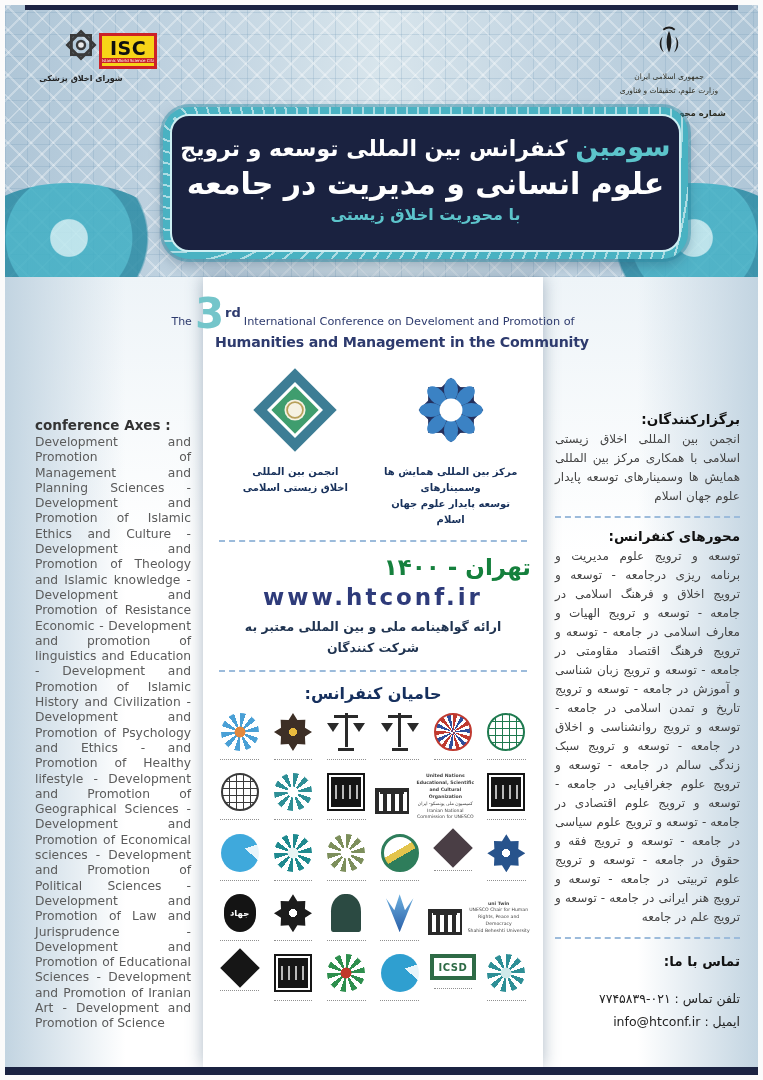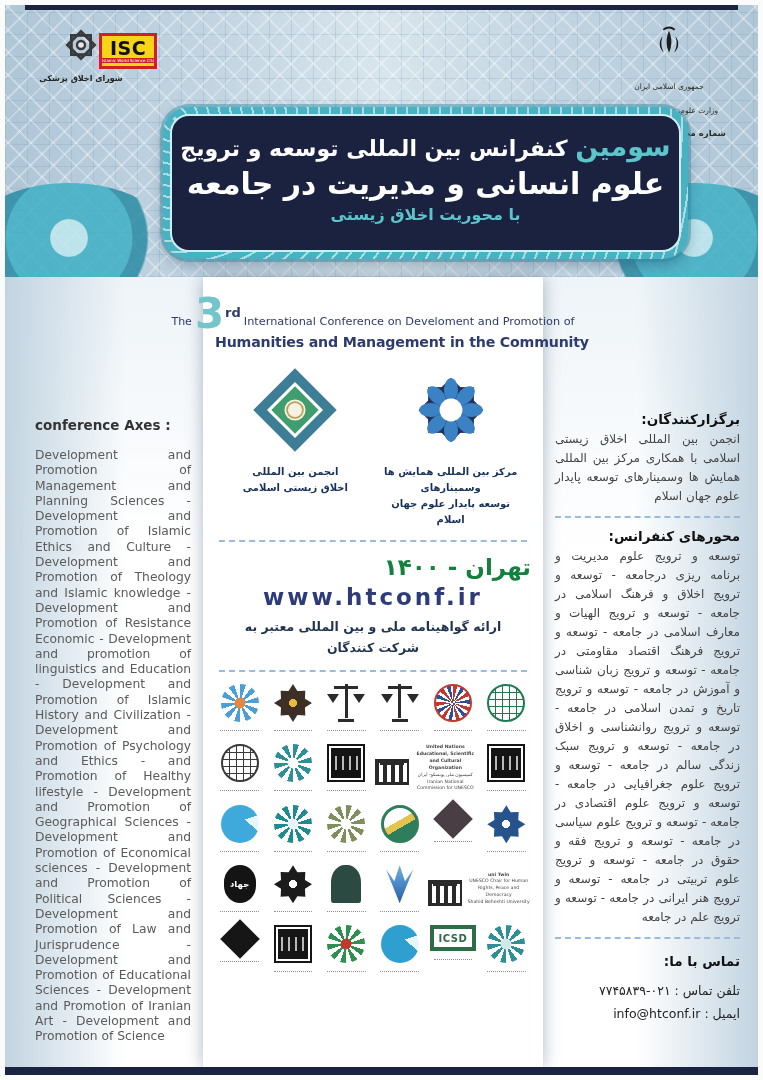--- a/index.html
+++ b/index.html
@@ -24,40 +24,40 @@
     background:radial-gradient(circle,#bfe8ee 0 16%,#3fafc4 17% 55%,#2a8ba4 56% 68%,transparent 70%);}
   
   .uni-block{position:absolute;left:16px;top:20px;width:120px;text-align:center;color:#222;}
   .uni-emblem{margin:0 auto;}
   .uni-cap{font-size:8px;line-height:1.5;margin-top:4px;white-space:pre-line;font-weight:bold;}
   .isc{position:absolute;left:94px;top:28px;width:58px;height:36px;background:#f7d417;
     border:3px solid #cc2127;display:flex;flex-direction:column;align-items:center;justify-content:center;}
   .isc-label{font-weight:800;font-size:19px;line-height:1;color:#101010;letter-spacing:.5px;}
   .isc-strip{font-size:4px;color:#fff;background:#cc2127;width:100%;text-align:center;line-height:1.3;white-space:nowrap;overflow:hidden;}
   .gov-block{position:absolute;right:24px;top:20px;width:130px;text-align:center;color:#2b2b20;}
-  .gov-lines{font-size:7.5px;line-height:1.6;margin-top:12px;}
+  .gov-lines{font-size:7.5px;line-height:1.6;margin-top:2px;}
   .gov-license{font-size:8.5px;font-weight:bold;margin-top:11px;}
   
   .banner-wrap{position:absolute;left:158px;right:70px;top:102px;height:152px;border-radius:26px;
     padding:7px;background:#49b2c2;
     background-image:repeating-radial-gradient(circle at 12px 12px, rgba(255,255,255,.55) 0 2px, transparent 2px 11px);
     box-shadow:0 0 0 3px rgba(42,139,164,.45),0 6px 14px rgba(30,60,90,.35);}
   .banner{width:100%;height:100%;background:#1a2240;border:2px solid #cdeff3;border-radius:19px;
     direction:rtl;text-align:center;color:#fff;padding-top:14px;}
   .b-line1{font-size:22px;font-weight:bold;line-height:1.25;}
   .b-accent{color:#5cc4cb;font-size:27px;font-weight:800;}
   .b-line2{font-size:30px;font-weight:800;line-height:1.3;}
   .b-line3{color:#5cc4cb;font-size:16px;font-weight:bold;margin-top:2px;}
   
   .main{position:absolute;top:272px;left:0;right:0;bottom:8px;display:flex;
     background:
      linear-gradient(90deg,#c2d4e1,rgba(255,255,255,0) 16%,rgba(255,255,255,0) 84%,#c2d4e1),
      linear-gradient(#eef4f8,#ffffff 35%);}
   .col-left{width:198px;padding:140px 12px 0 30px;color:#5b5b5b;}
-  .axes-h{font-weight:bold;color:#333;font-size:13.5px;margin-bottom:15px;}
+  .axes-h{font-weight:bold;color:#333;font-size:13.5px;margin-bottom:2px;}
   .axes-b{font-size:12.3px;line-height:15.3px;text-align:justify;}
   .card{width:340px;background:#fff;box-shadow:0 0 16px rgba(50,80,110,.40);padding:20px 12px 0 12px;}
   .col-right{flex:1;padding:134px 18px 0 12px;direction:rtl;color:#444;}
   .fa-h{font-weight:bold;color:#111;font-size:13.5px;margin-bottom:3px;}
   .fa-b{font-size:12px;line-height:19px;text-align:justify;}
   .sep{border:none;border-top:2px dashed #9cbbdb;margin:10px 0;}
   .sep-c{border:none;border-top:2px dashed #9cbbdb;margin:12px 4px;}
   
   .et{color:#2e3b6e;text-align:center;}
   .et-l1{display:flex;justify-content:center;align-items:flex-end;white-space:nowrap;}
@@ -112,21 +112,21 @@
   .sail{border-radius:50%;background:conic-gradient(from 210deg at 62% 38%,var(--c1) 0 62%,#e8f5fb 62% 78%,var(--c1) 78%);}
   .wave{border:3px solid var(--c1);border-radius:50%;
     background:linear-gradient(150deg,#fff 42%,var(--c2) 42% 58%,var(--c1) 58%);}
   .oval{width:32px;border-radius:50%/45%;background:var(--c1);font-size:8.5px;}
   .bird{background:linear-gradient(180deg,#6db1e0,var(--c1));
     clip-path:polygon(50% 100%,14% 10%,36% 42%,50% 0,64% 42%,86% 10%);}
   .badge{width:46px;height:26px;background:#fff;border:4px solid var(--c1);color:var(--c1);
     font-size:10px;font-weight:800;letter-spacing:.5px;}
   
   .contact{margin-top:6px;font-size:12.5px;color:#222;line-height:1.9;}
-  .contact .fa-h{margin-bottom:4px;}
+  .contact .fa-h{margin-bottom:12px;}
   .bottom-bar{position:absolute;bottom:0;left:0;right:0;height:8px;background:#1b2342;}
 </style>
 </head>
 <body>
 
 <div class="poster">
 
   <div class="top-zone">
     <div class="top-bar"></div>
     <div class="orn orn-l"></div>
@@ -225,20 +225,21 @@
 
       <hr class="sep-c">
 
       <div class="city">تهران - ۱۴۰۰</div>
       <div class="site">www.htconf.ir</div>
       <div class="note">ارائه گواهینامه ملی و بین المللی معتبر به
 شرکت کنندگان</div>
 
       <hr class="sep-c">
 
+      <div class="sp-h">حامیان کنفرانس:</div>
       <div class="sp-grid">
           <div class="sp-tile">
             <div class="shape flower" style="--c1: #4aa0d6; --c2: #e2893f;"></div>
             <div class="cap-line"></div>
           </div>
           <div class="sp-tile">
             <div class="shape star8" style="--c1: #3d2f26; --c2: #e9bb3e;"></div>
             <div class="cap-line"></div>
           </div>
           <div class="sp-tile">

